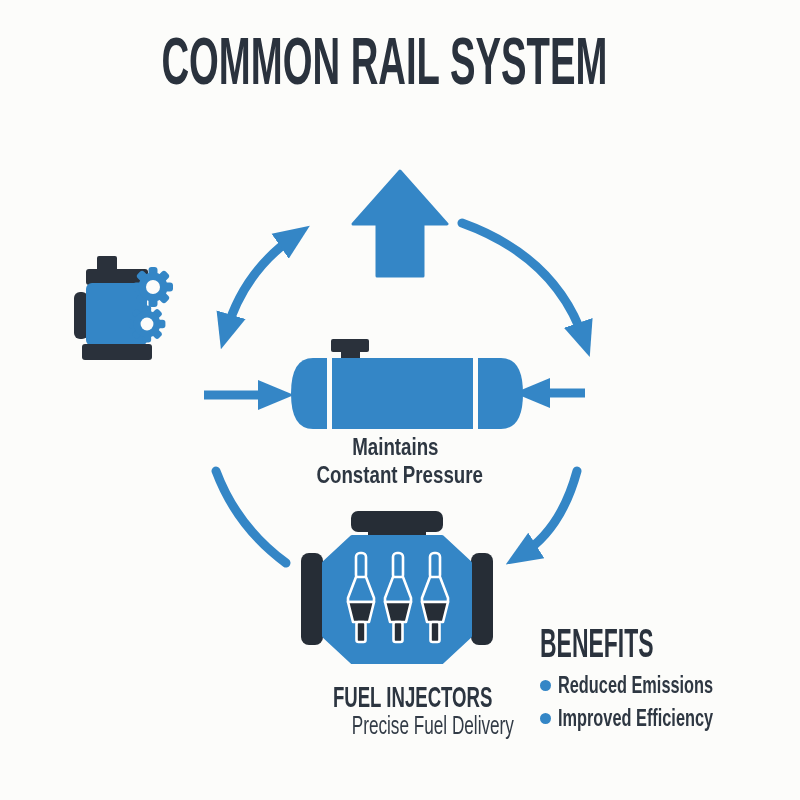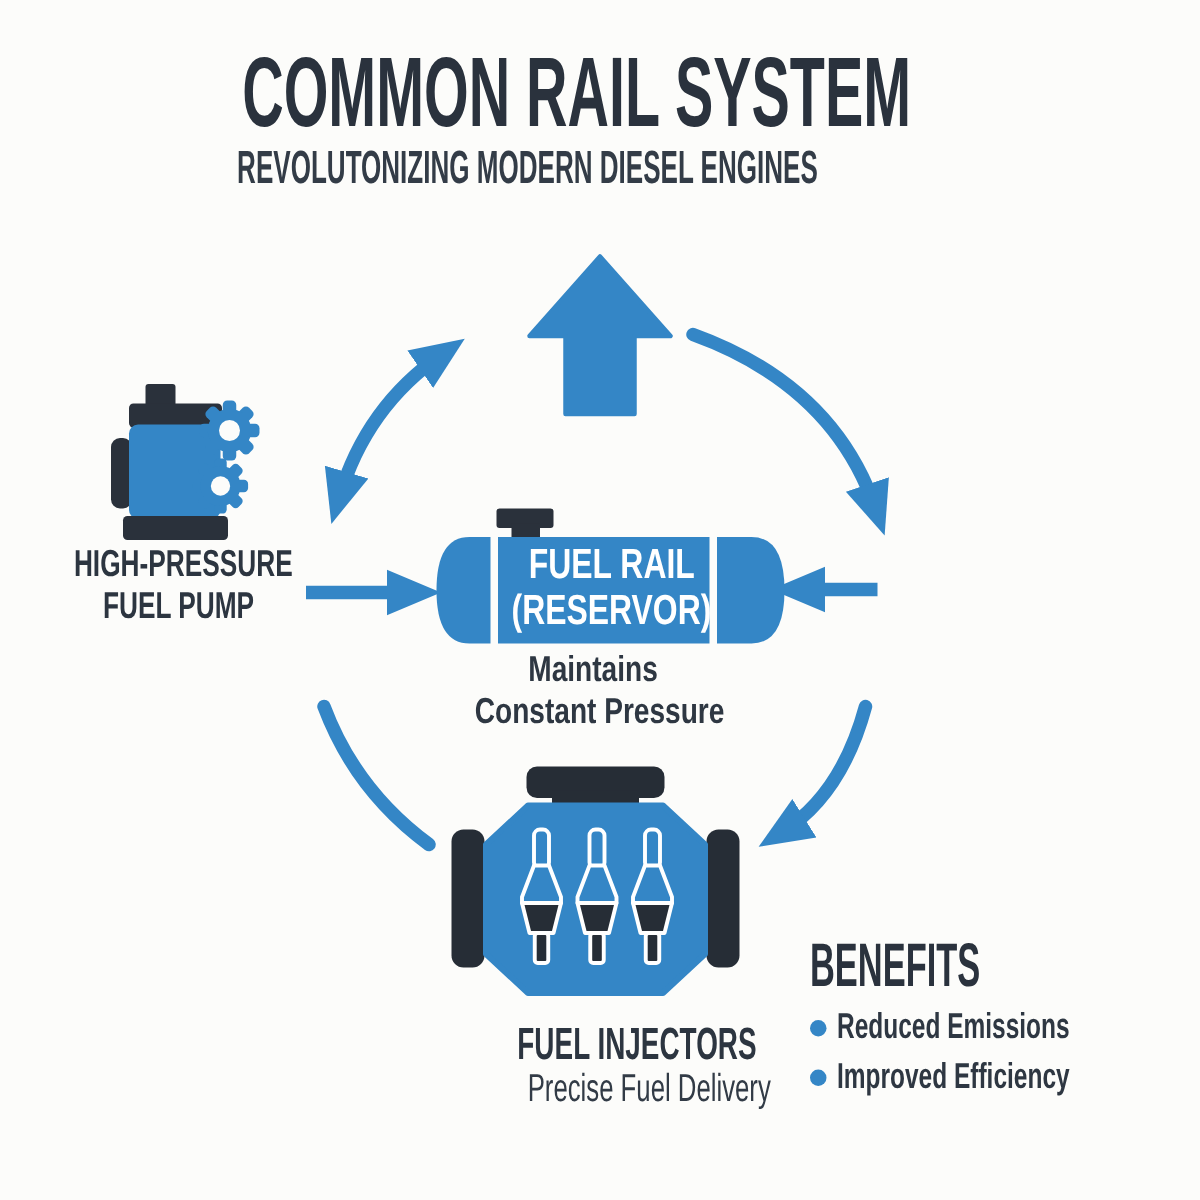--- a/index.html
+++ b/index.html
@@ -30,21 +30,21 @@
   .rail-label{left:308px;top:363px;width:200px;line-height:26px;}
   .rail-label span{font-size:28px;font-weight:bold;color:#ffffff;
                    transform:scaleX(0.76);transform-origin:center;}
 
   
   .rail-caption{left:293px;top:434px;width:204px;line-height:25px;}
   .rail-caption span{font-size:24px;font-weight:600;color:#2e3742;
                      transform:scaleX(0.78);transform-origin:center;}
 
   
-  .inj-label{left:296px;top:680px;width:204px;}
+  .inj-label{left:284px;top:680px;width:204px;}
   .inj-label span{font-size:30px;font-weight:bold;color:#2c3540;
                   transform:scaleX(0.62);transform-origin:center;}
   .inj-caption{left:310px;top:710px;width:204px;}
   .inj-caption span{font-size:26px;font-weight:500;color:#323b46;
                     transform:scaleX(0.66);transform-origin:center;}
 
   
   .benefits{left:540px;top:623px;z-index:2;position:absolute;text-align:left;}
   .benefits-heading{font-size:41px;font-weight:bold;line-height:1;color:#2a323d;
                     display:inline-block;transform:scaleX(0.56);transform-origin:left center;
@@ -140,33 +140,22 @@
         <path d="M-5,577 L5,577 L13,598 L13,602 L-13,602 L-13,598 Z" fill="#3486c6"></path>
         <path d="M-13,602 L13,602 L8,622 L-8,622 Z" fill="#262d36"></path>
         <rect x="-4.5" y="622" width="9" height="20" rx="2" fill="#262d36"></rect>
       </g>
     </g>
   </svg>
 
   <div class="txt title-wrap">
     <span class="title">COMMON RAIL SYSTEM</span>
   </div>
-  <div class="txt subtitle-wrap">
-    <span class="subtitle">REVOLUTONIZING MODERN DIESEL ENGINES</span>
-  </div>
 
-  <div class="txt pump-label">
-    <span>HIGH-PRESSURE</span><br>
-    <span>FUEL PUMP</span>
-  </div>
 
-  <div class="txt rail-label">
-    <span>FUEL RAIL</span><br>
-    <span>(RESERVOR)</span>
-  </div>
 
   <div class="txt rail-caption">
     <span>Maintains</span><br>
     <span>Constant Pressure</span>
   </div>
 
   <div class="txt inj-label">
     <span>FUEL INJECTORS</span>
   </div>
   <div class="txt inj-caption">

